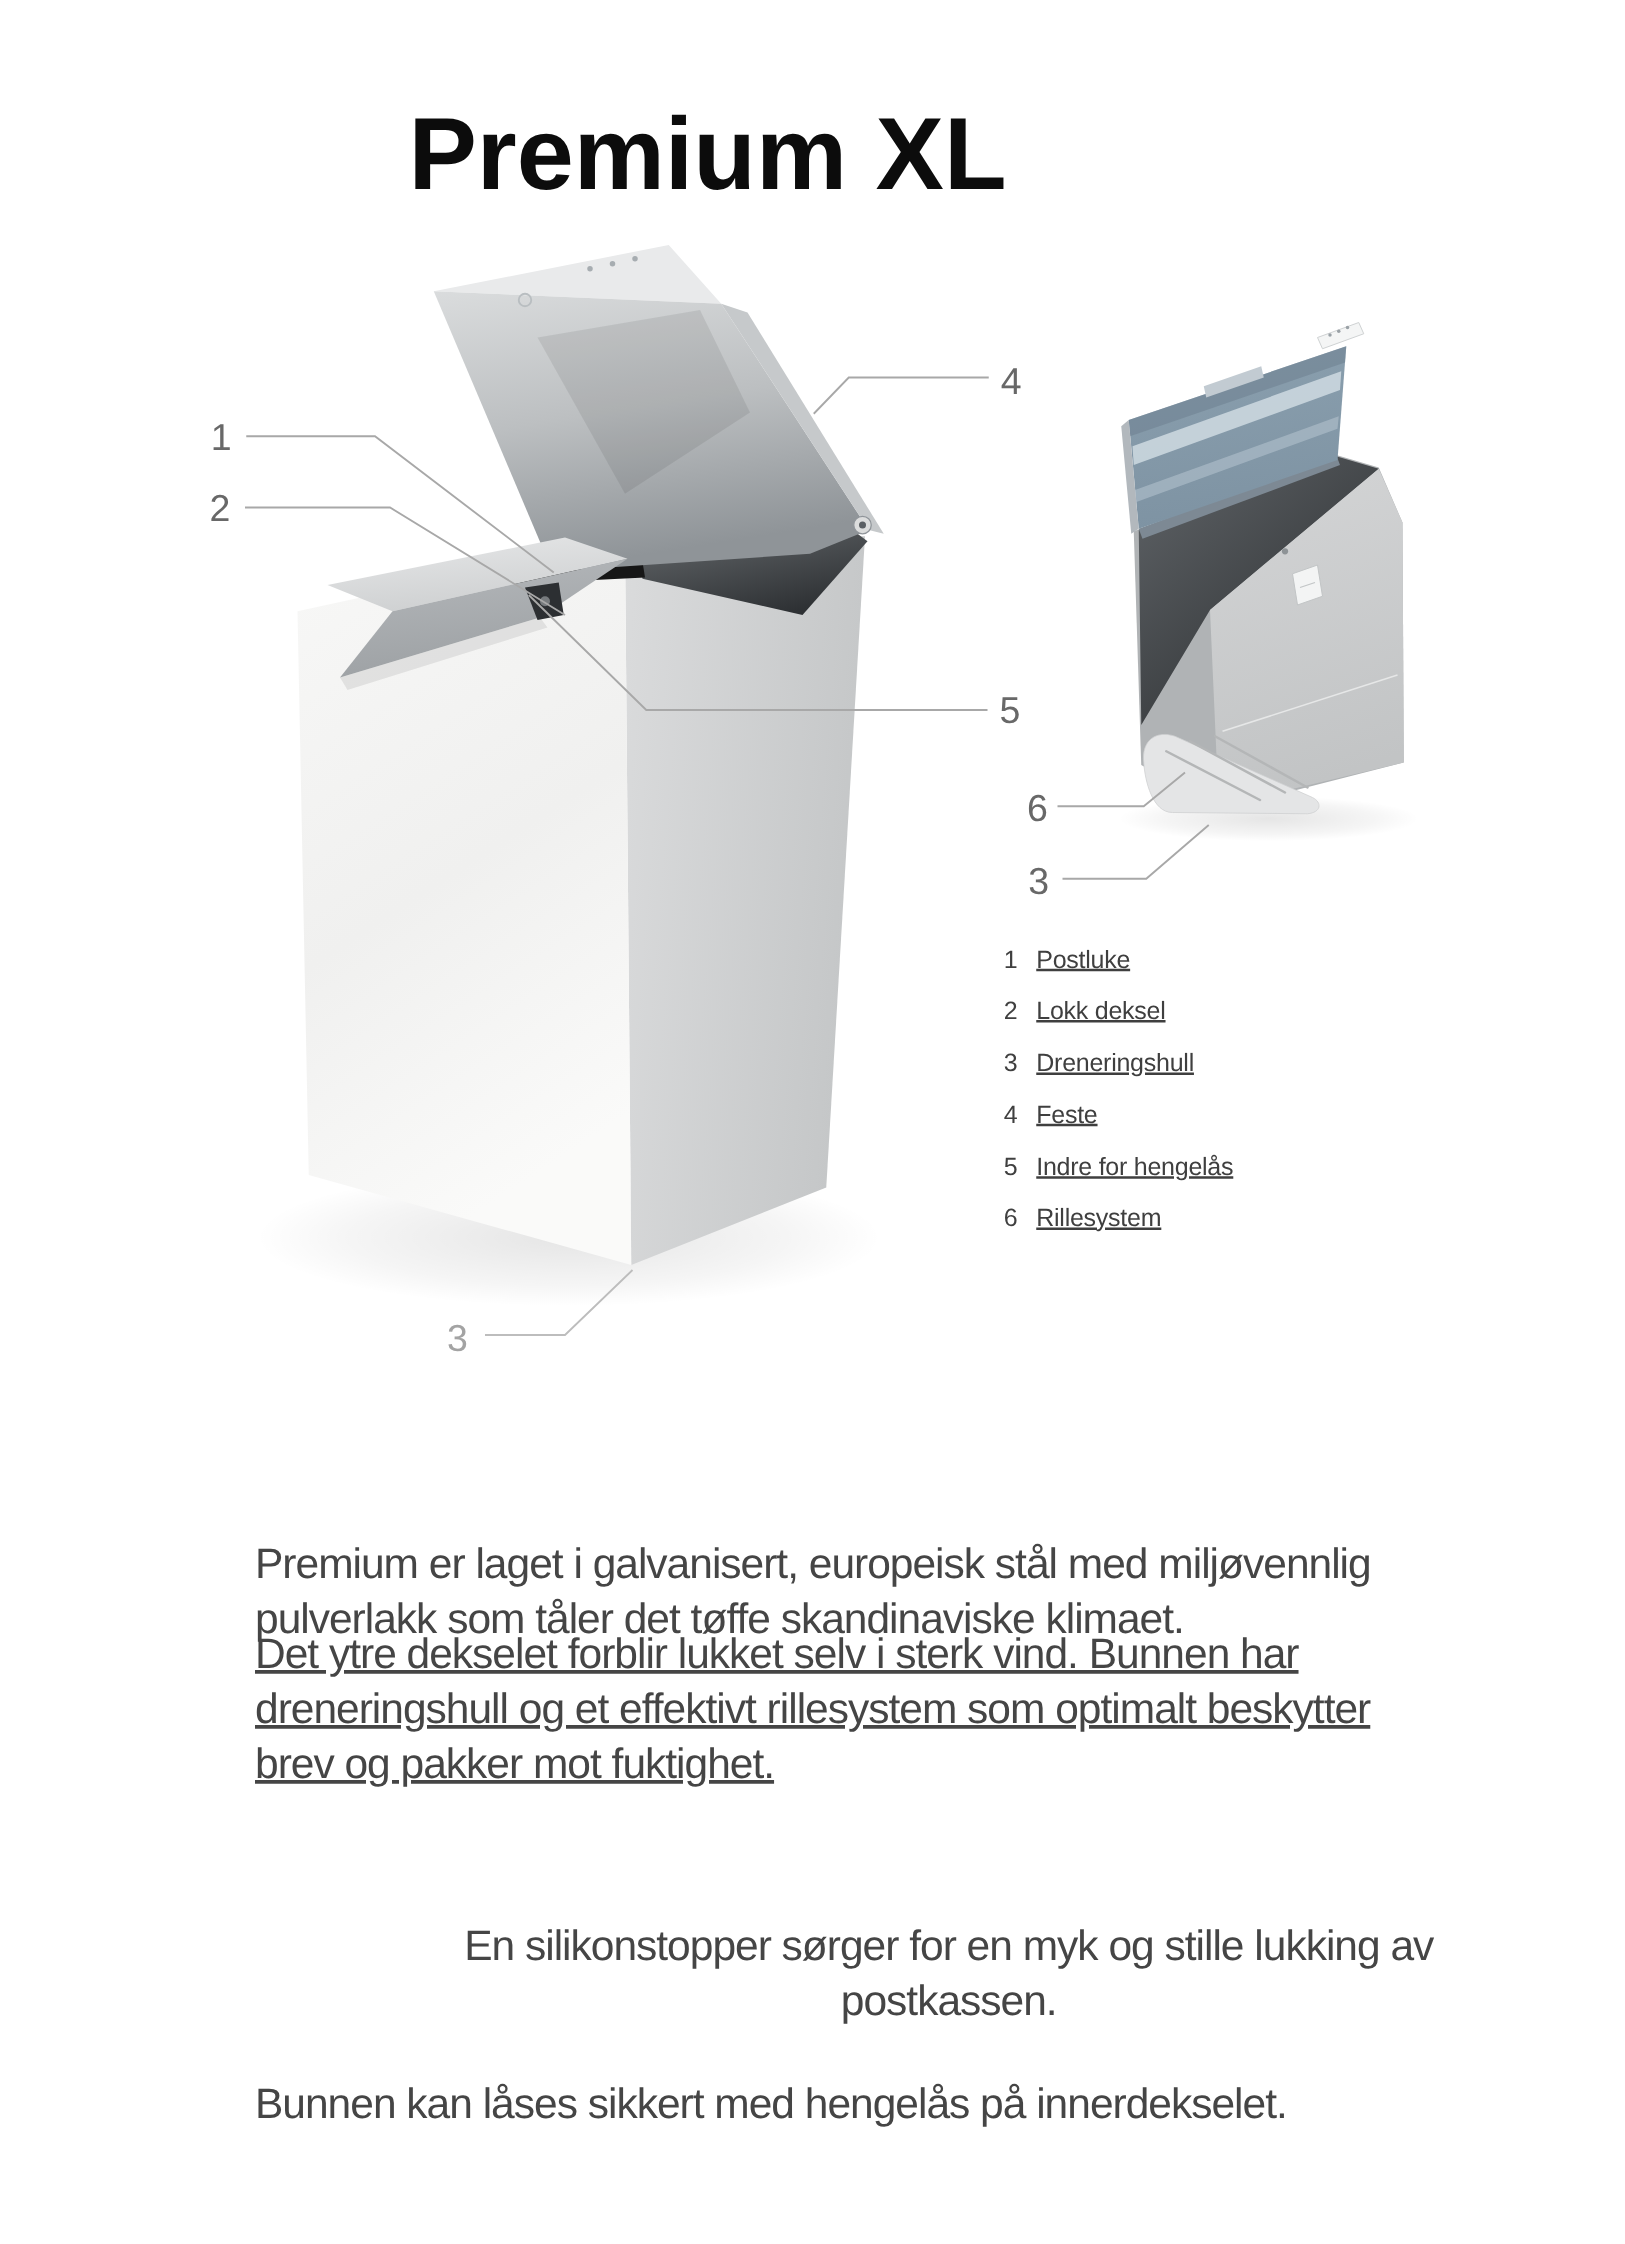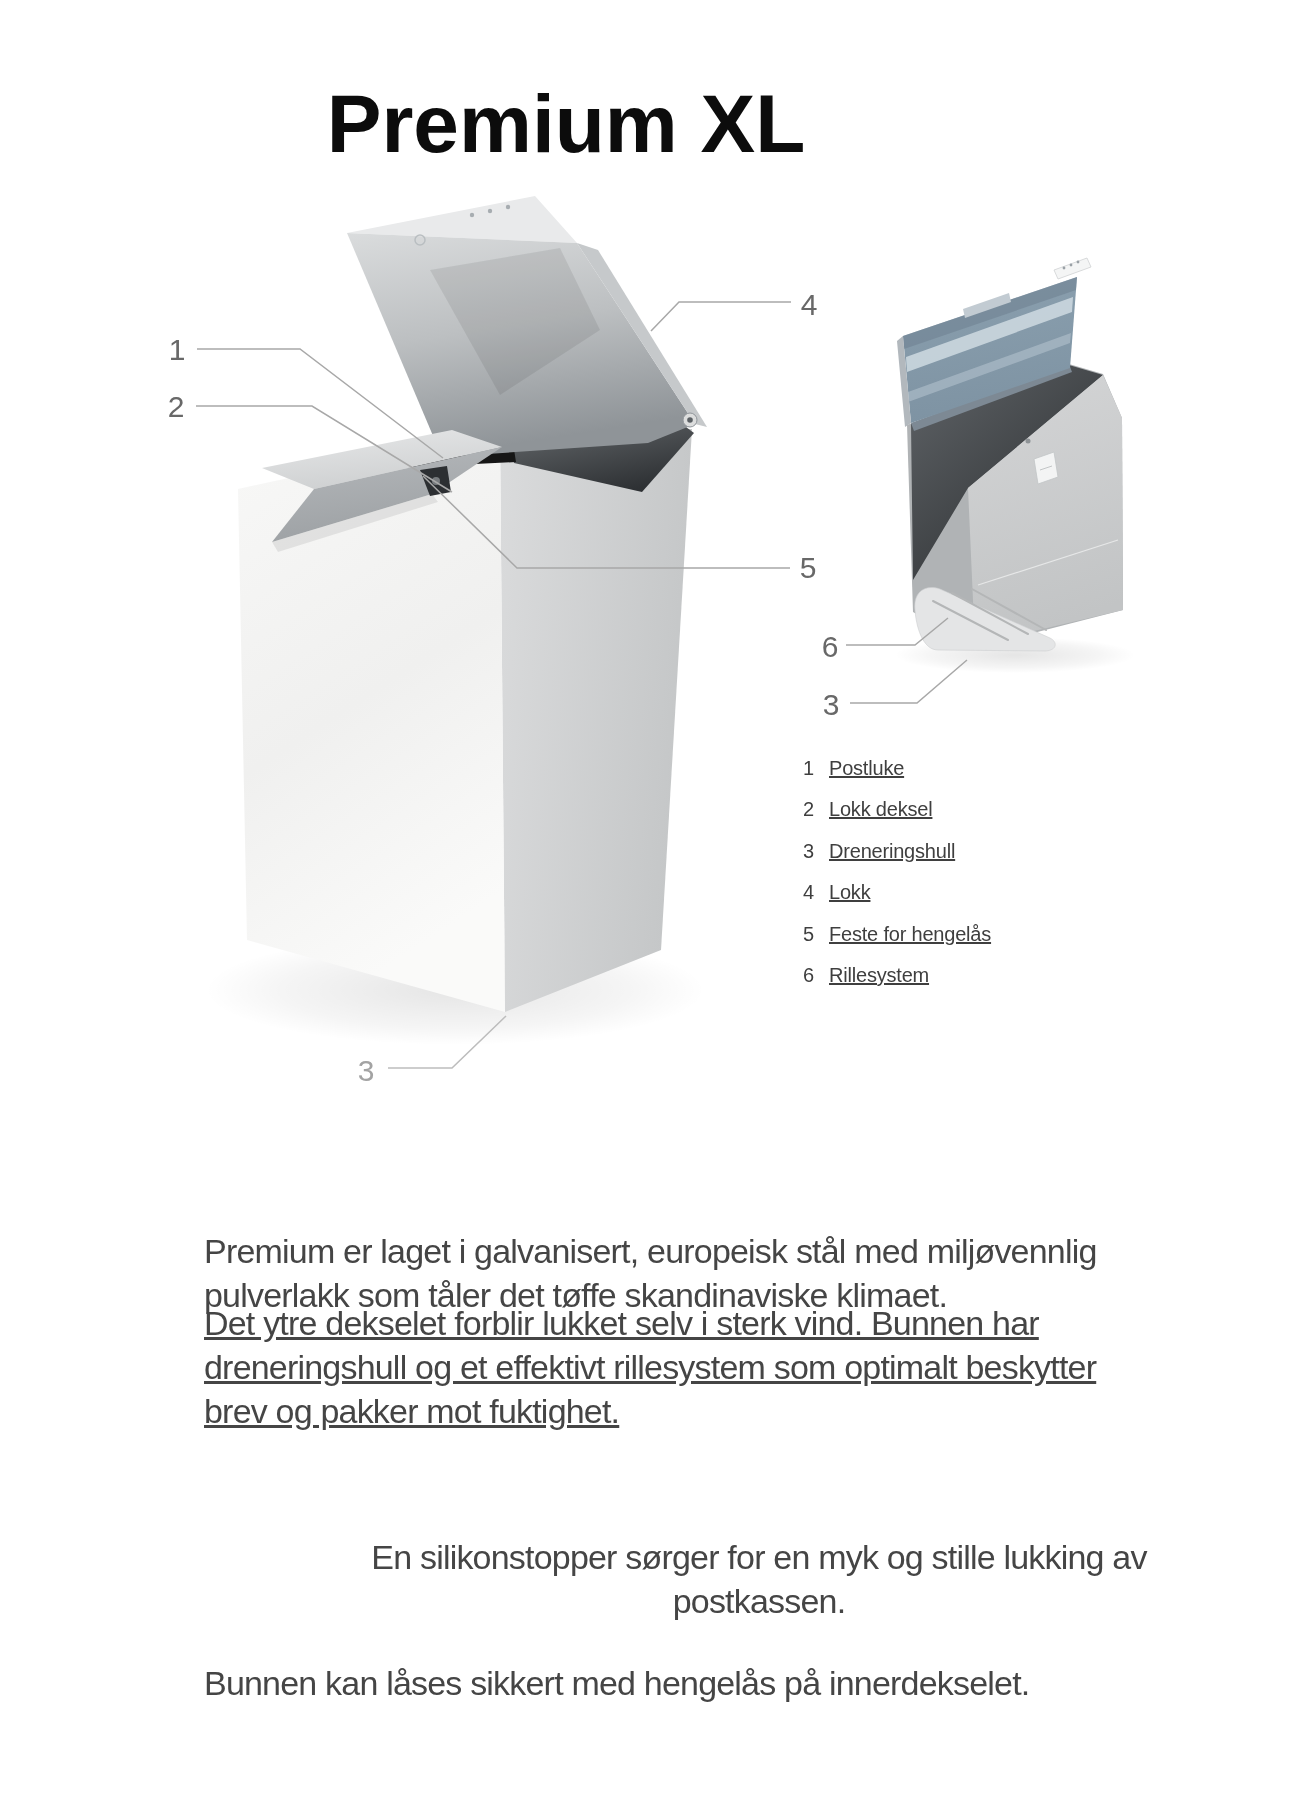--- a/index.html
+++ b/index.html
@@ -177,25 +177,25 @@
     <div class="legend-row">
       <span class="legend-num">2</span>
       <span class="legend-label">Lokk deksel</span>
     </div>
     <div class="legend-row">
       <span class="legend-num">3</span>
       <span class="legend-label">Dreneringshull</span>
     </div>
     <div class="legend-row">
       <span class="legend-num">4</span>
-      <span class="legend-label">Lokk</span>
+      <span class="legend-label">Feste</span>
     </div>
     <div class="legend-row">
       <span class="legend-num">5</span>
-      <span class="legend-label">Feste for hengelås</span>
+      <span class="legend-label">Indre for hengelås</span>
     </div>
     <div class="legend-row">
       <span class="legend-num">6</span>
       <span class="legend-label">Rillesystem</span>
     </div>
   </div>
 
   <div class="body-text">
     <p class="p1">Premium er laget i galvanisert, europeisk stål med miljøvennlig
 pulverlakk som tåler det tøffe skandinaviske klimaet.</p>

